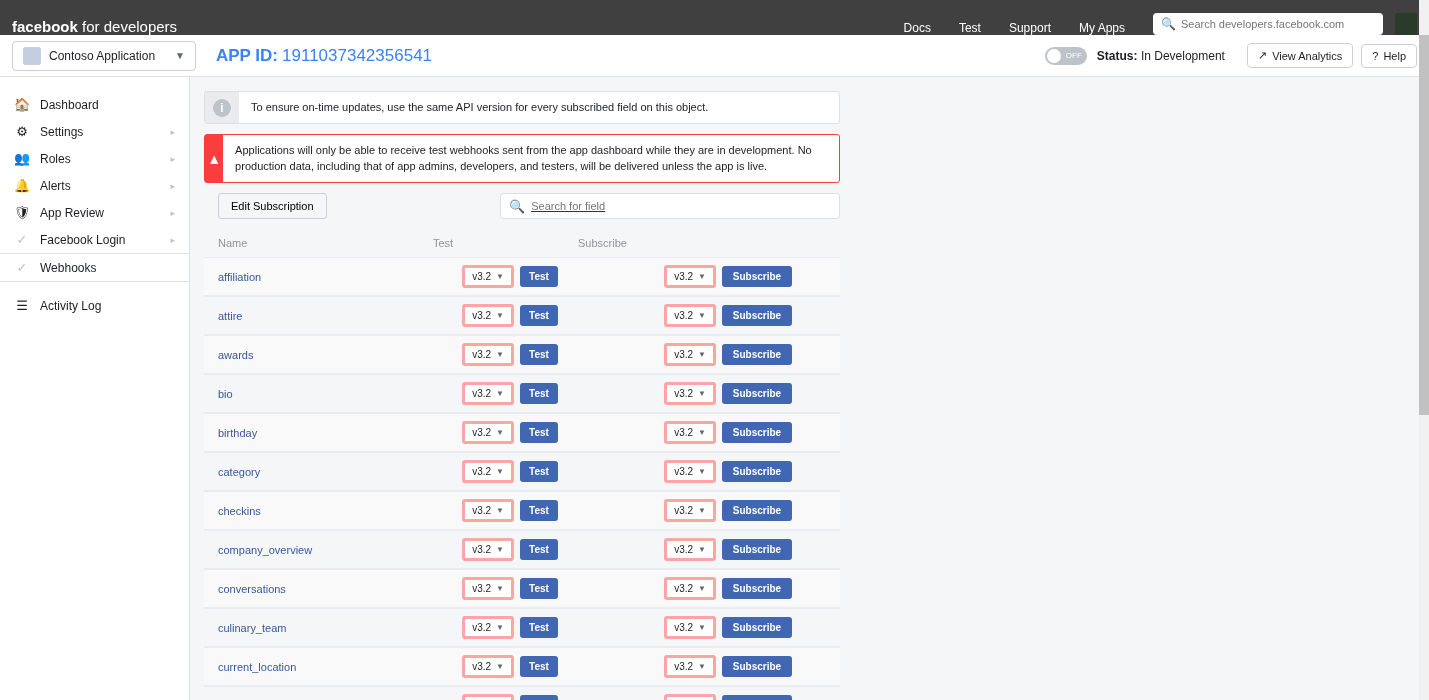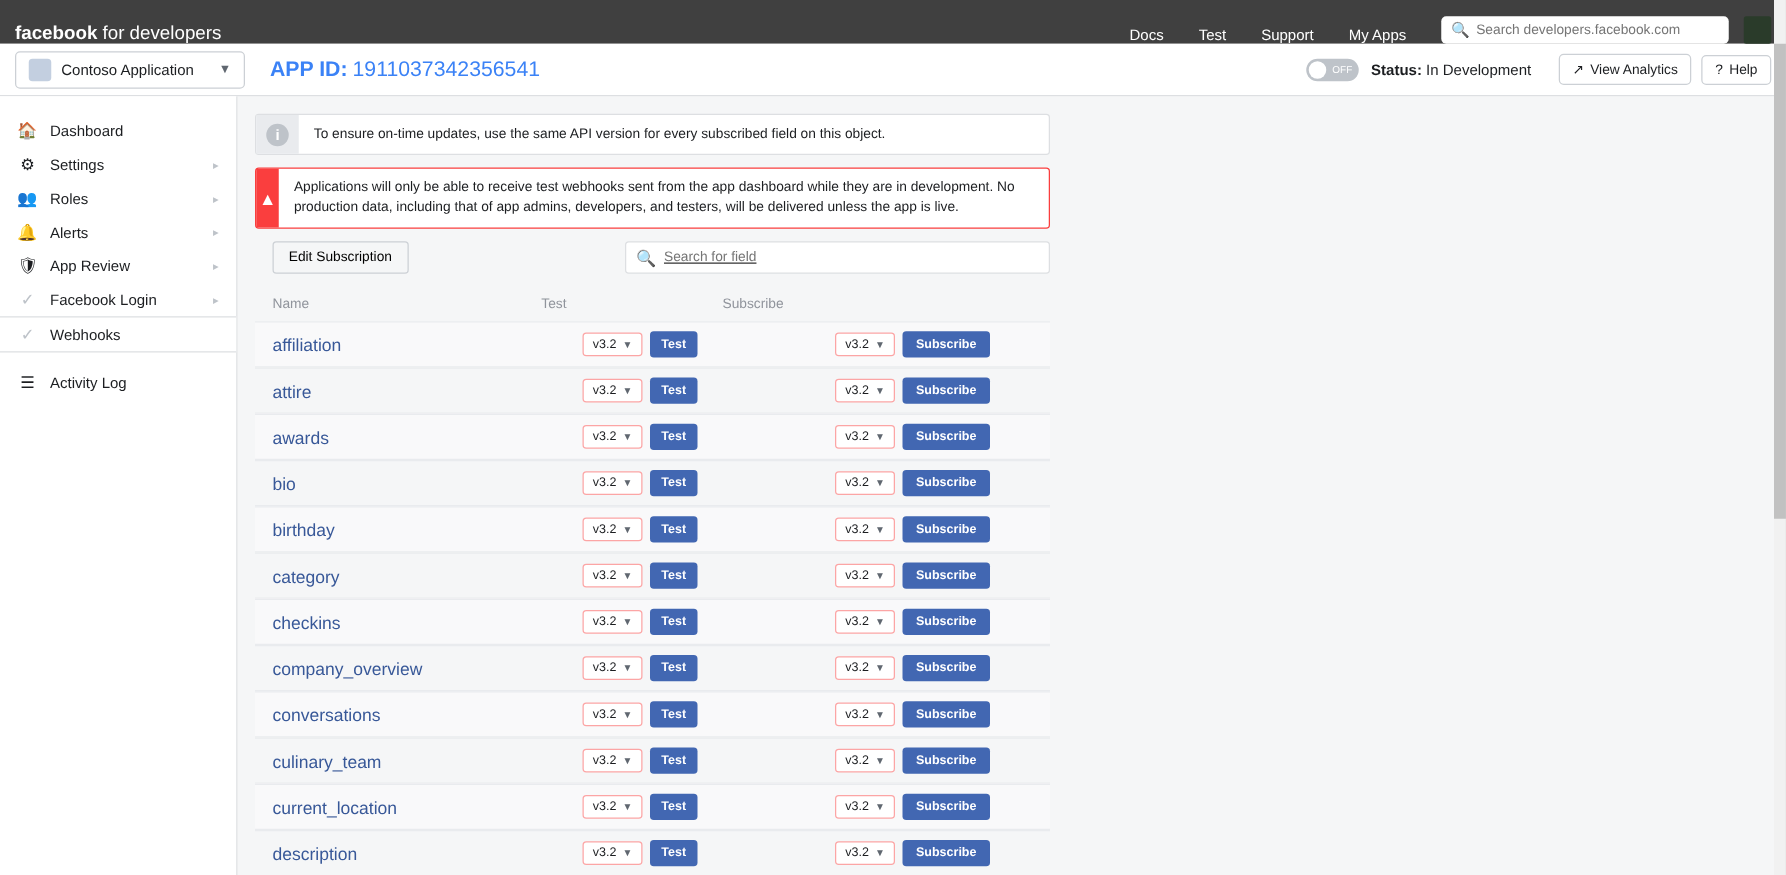--- a/index.html
+++ b/index.html
@@ -62,22 +62,22 @@
 .field-search input { border: none; outline: none; font-size: 11px; flex: 1; margin-left: 6px; color: #333; text-decoration: underline; }
 .field-search .mag { font-size: 13px; color: #1c1e21; }
 
 .table-header { display: flex; padding: 8px 14px; color: #90949c; font-size: 11px; }
 .col-name { width: 215px; }
 .col-test { width: 145px; }
 .col-sub { flex: 1; }
 
 .row { display: flex; align-items: center; padding: 7px 14px; border-top: 1px solid #e9ebee; border-bottom: 1px solid #e9ebee; }
 .row:nth-child(odd) { background: #f9f9fa; }
-.row .fname { width: 215px; color: #385898; font-size: 14px; cursor: pointer; }
-.ver-dd { border: 1px solid #fca5a5; background: #fff; border-radius: 3px; padding: 3px 7px; font-size: 10px; display: inline-flex; align-items: center; cursor: pointer; margin-right: 6px; }
+.row .fname { width: 215px; color: #385898; font-size: 11px; cursor: pointer; }
+.ver-dd { border: 3px solid #fca5a5; background: #fff; border-radius: 3px; padding: 3px 7px; font-size: 10px; display: inline-flex; align-items: center; cursor: pointer; margin-right: 6px; }
 .ver-dd .car { margin-left: 5px; font-size: 8px; color: #606770; }
 .btn-primary { background: #4267b2; color: #fff; border: none; border-radius: 3px; padding: 5px 0; font-size: 10px; font-weight: bold; cursor: pointer; }
 .btn-test { width: 38px; }
 .btn-sub { width: 70px; }
 .col-test-cell { width: 145px; display: flex; align-items: center; justify-content: flex-end; padding-right: 20px; }
 .col-sub-cell { flex: 1; display: flex; align-items: center; justify-content: flex-end; padding-right: 34px; }
 
 .scrollbar { position: fixed; right: 0; top: 0; width: 10px; height: 100%; background: #f1f1f1; }
 .scrollbar .thumb { position: absolute; top: 35px; width: 10px; height: 380px; background: #c1c1c1; }
 </style>

